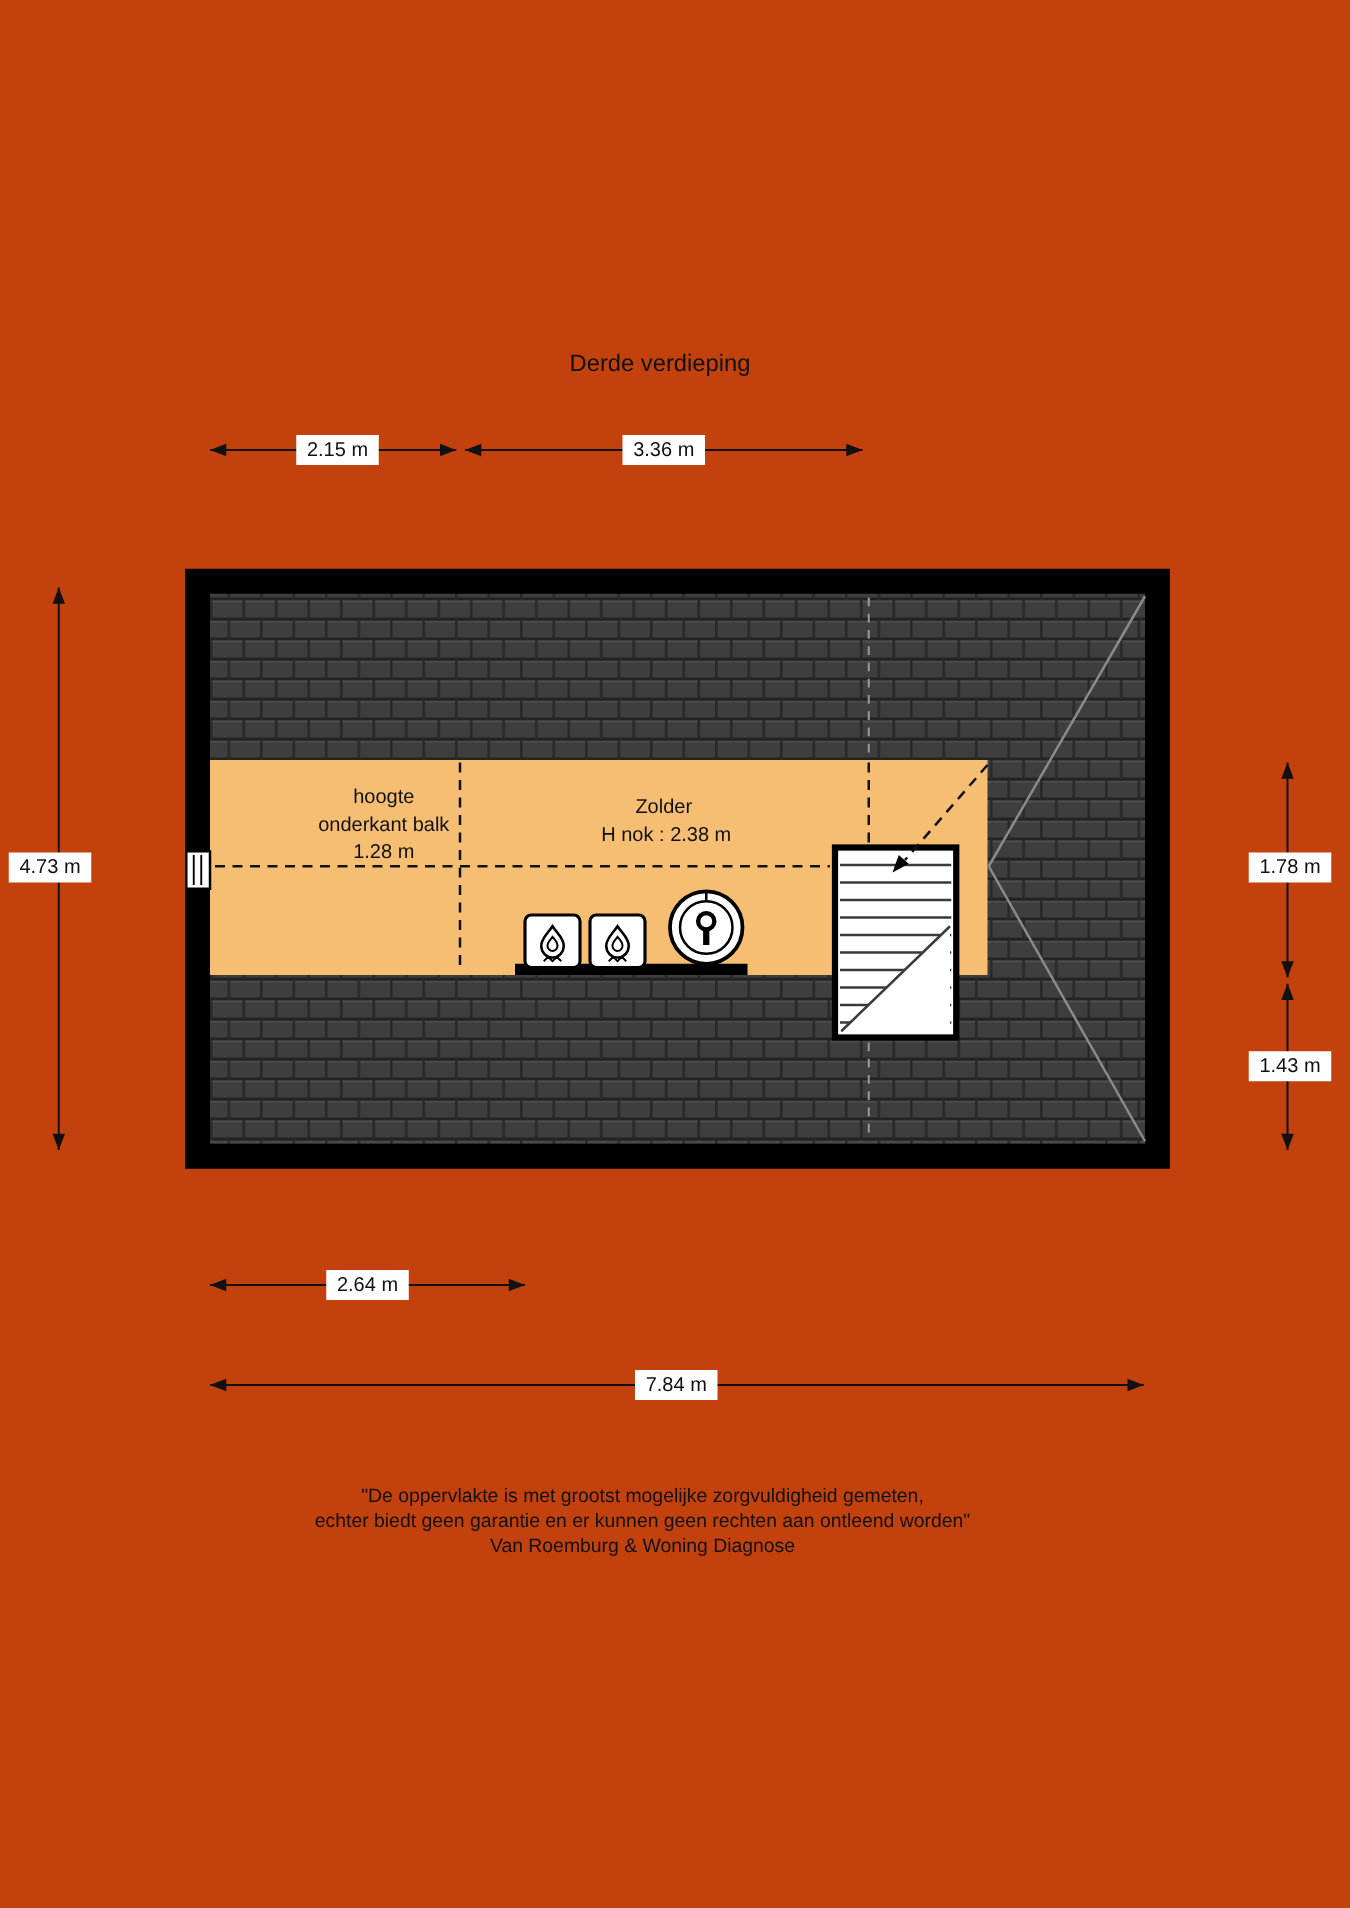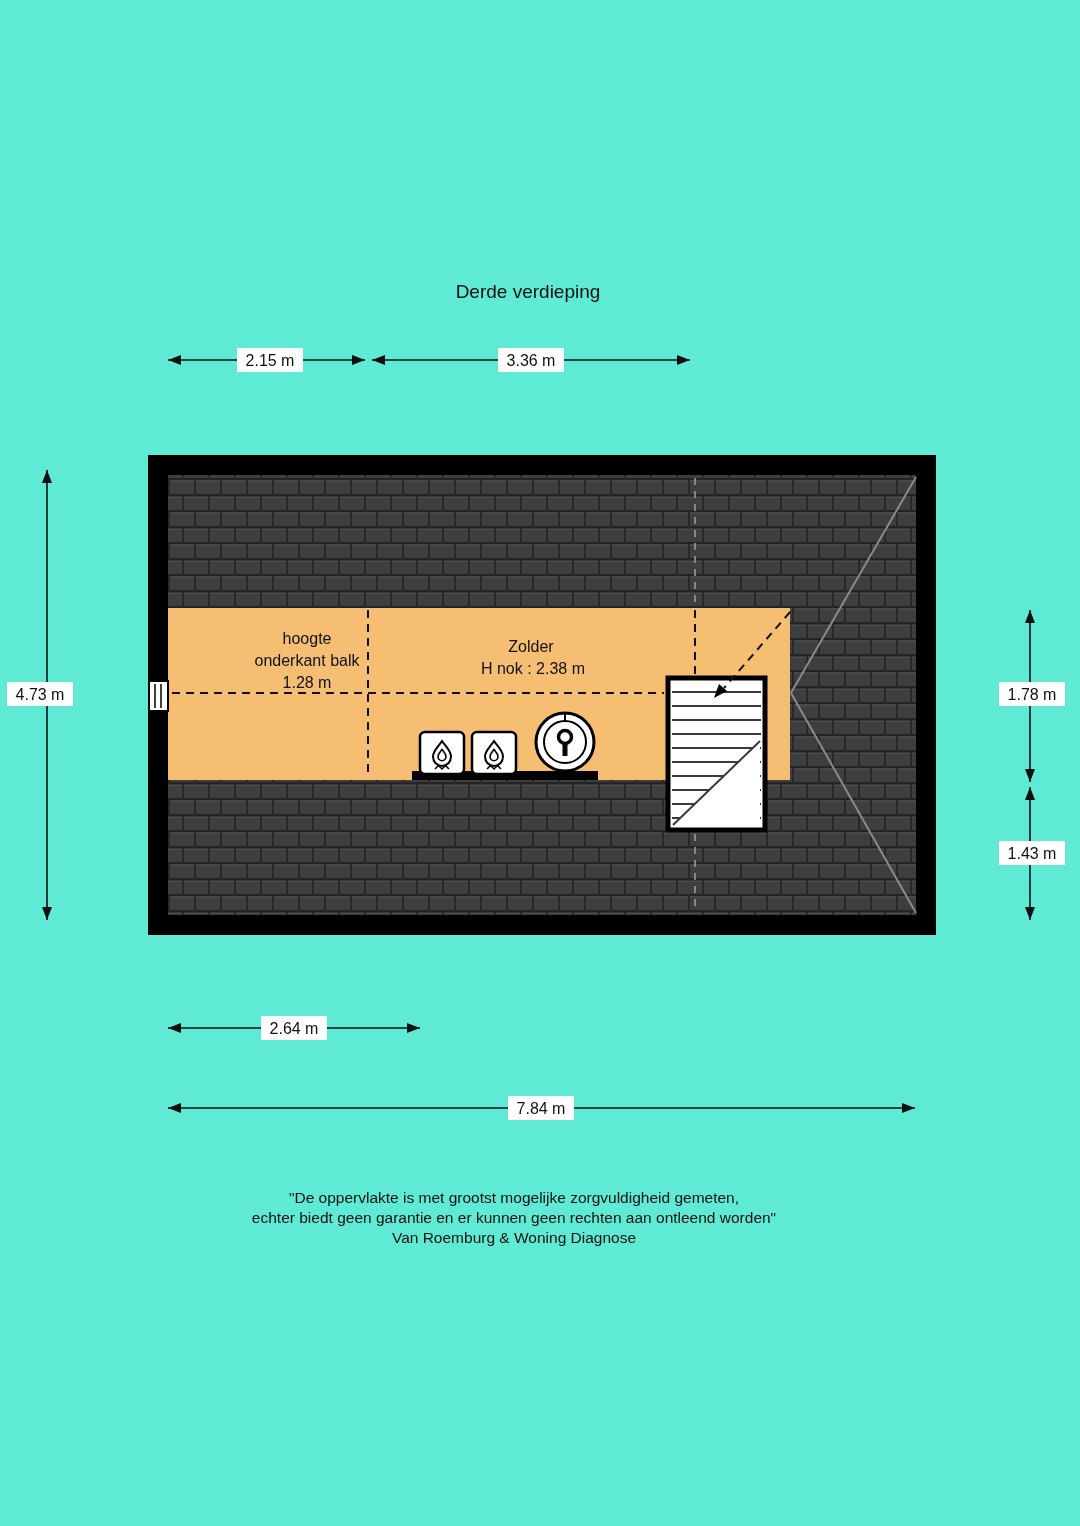--- a/index.html
+++ b/index.html
@@ -1,16 +1,16 @@
 <!DOCTYPE html>
 <html><head>
 <meta charset="utf-8">
 <style>
   html,body{margin:0;padding:0;background:#ffffff;}
-  .page{position:relative;width:1080px;height:1526px;background:#5eead4;overflow:hidden;}
+  .page{position:relative;width:1080px;height:1526px;background:#c2410c;overflow:hidden;}
   svg text{
     font-family:"Liberation Sans", sans-serif;
     fill:#111111;
     text-anchor:middle;
     dominant-baseline:central;
   }
   .t-title{font-size:19px;}
   .t-dim{font-size:16px;}
   .t-plan{font-size:16px;}
   .t-disc{font-size:15.5px;}

